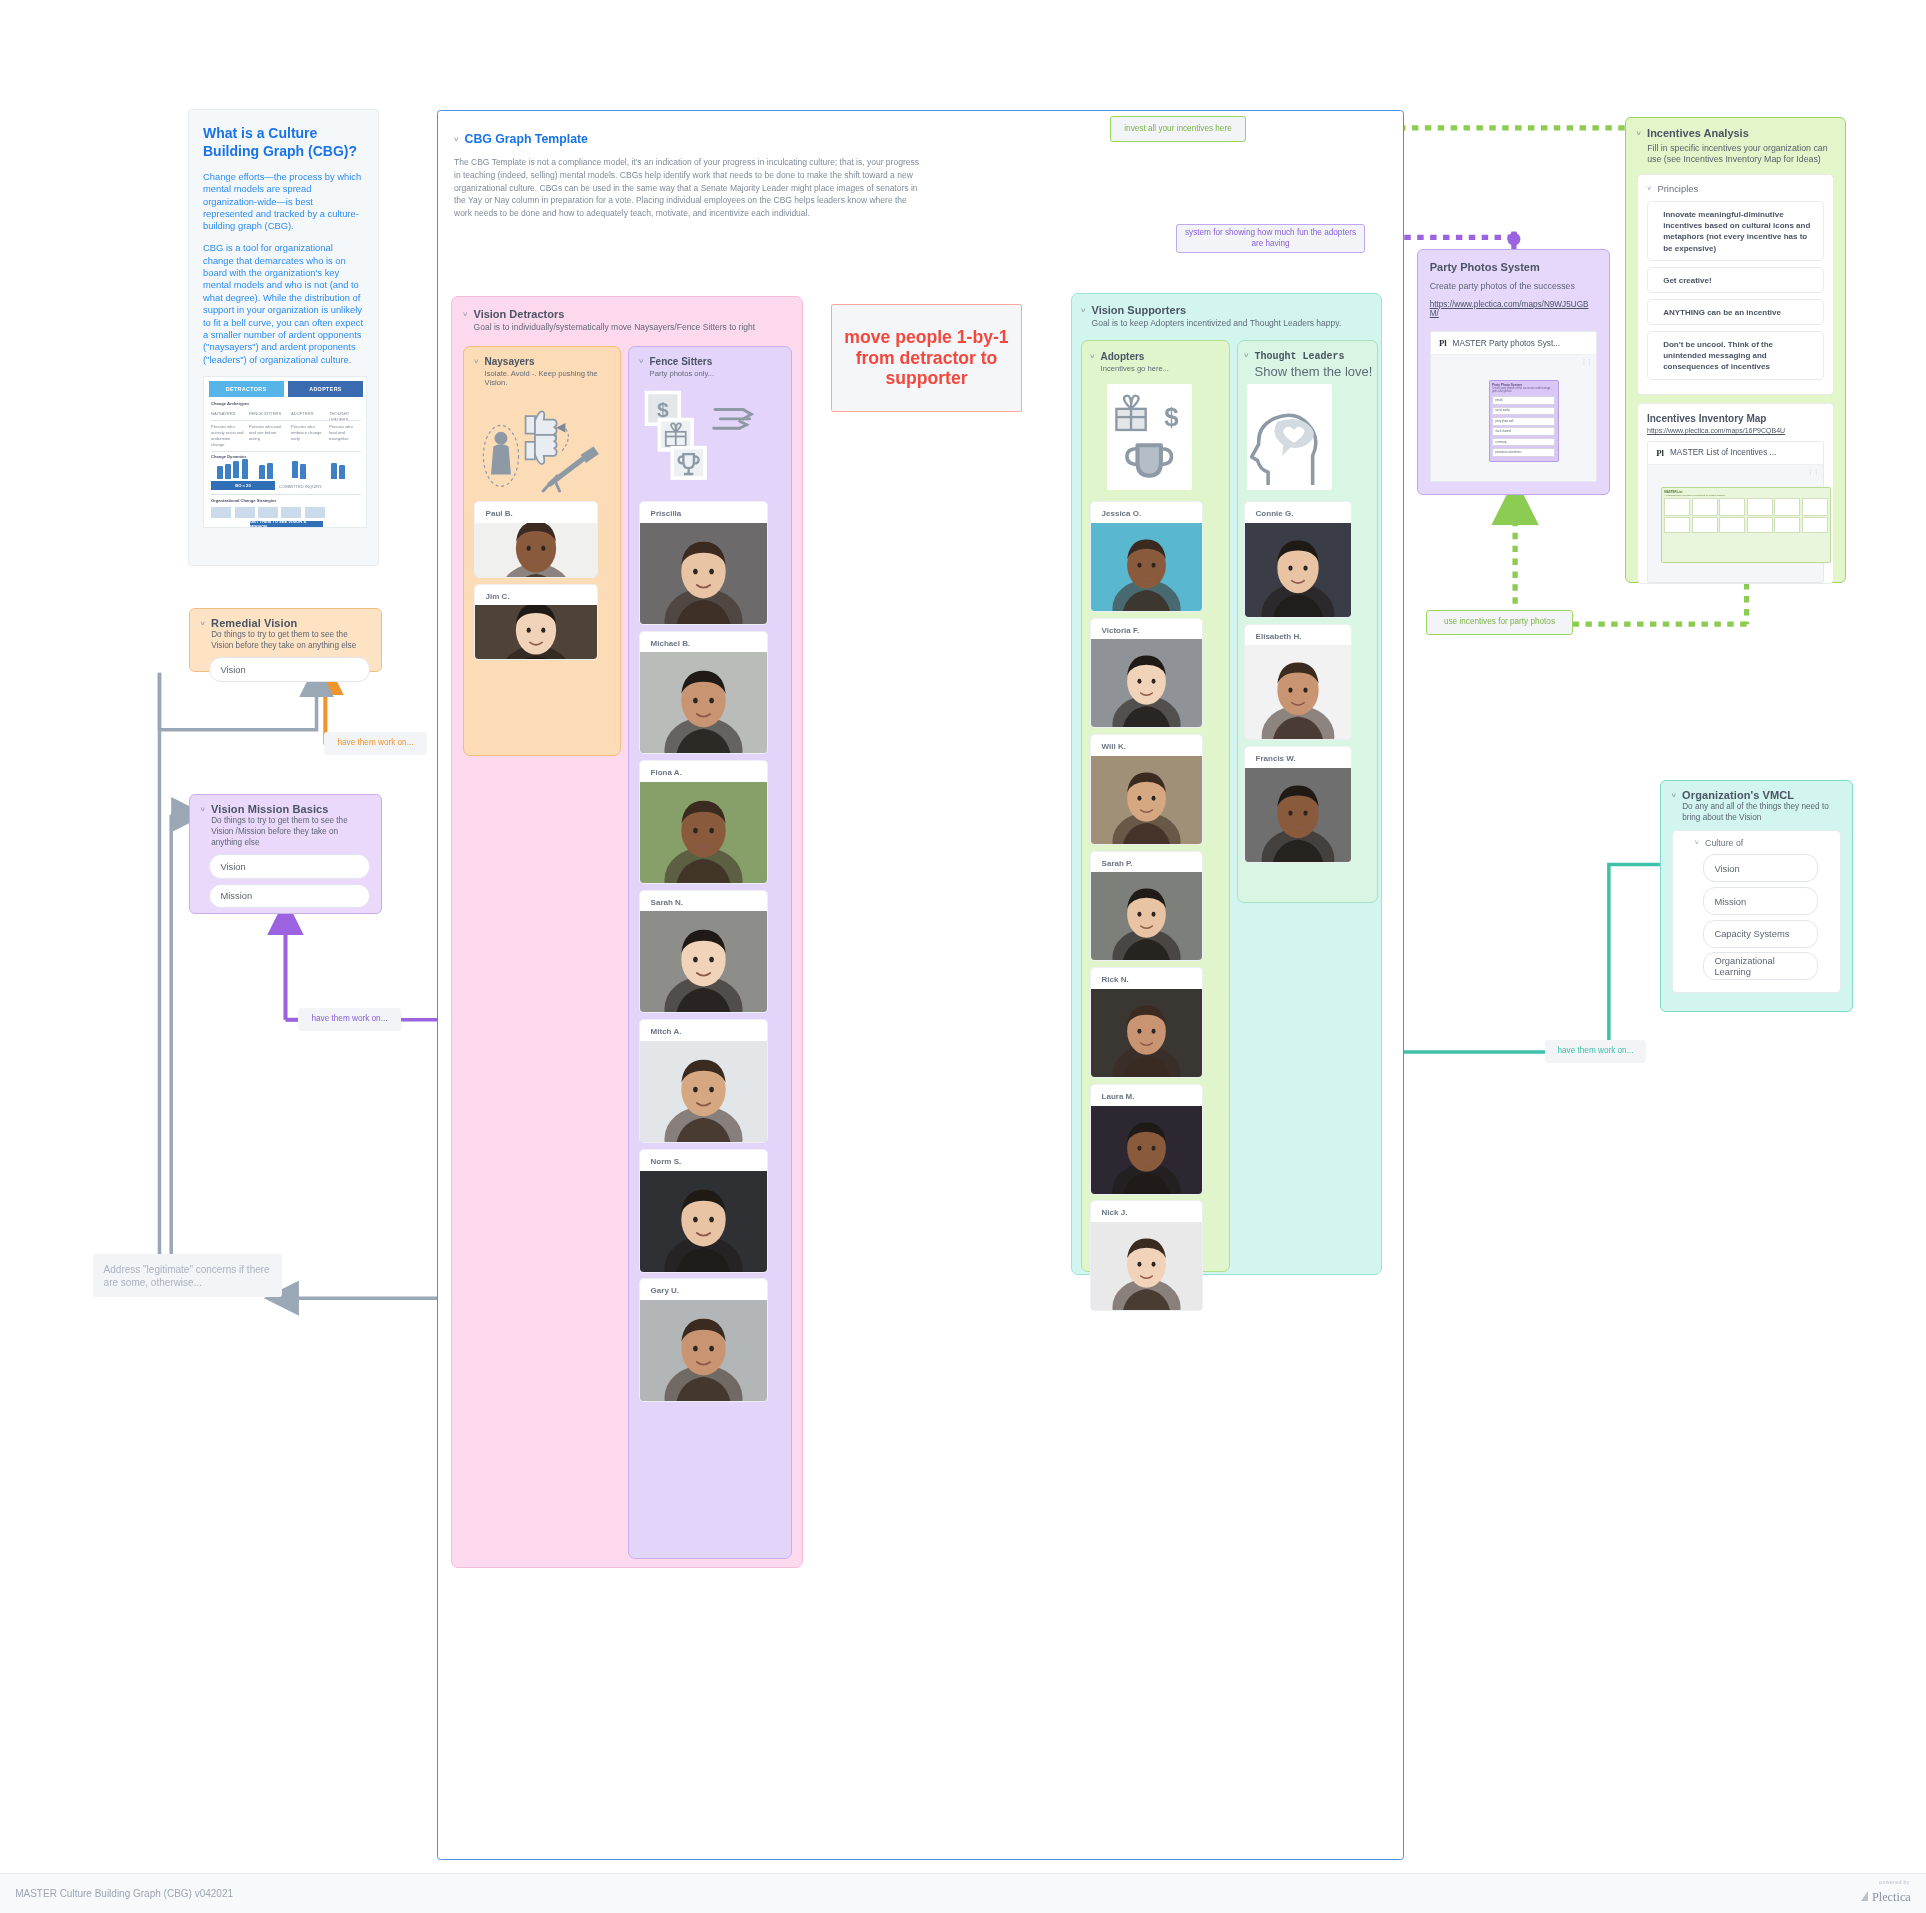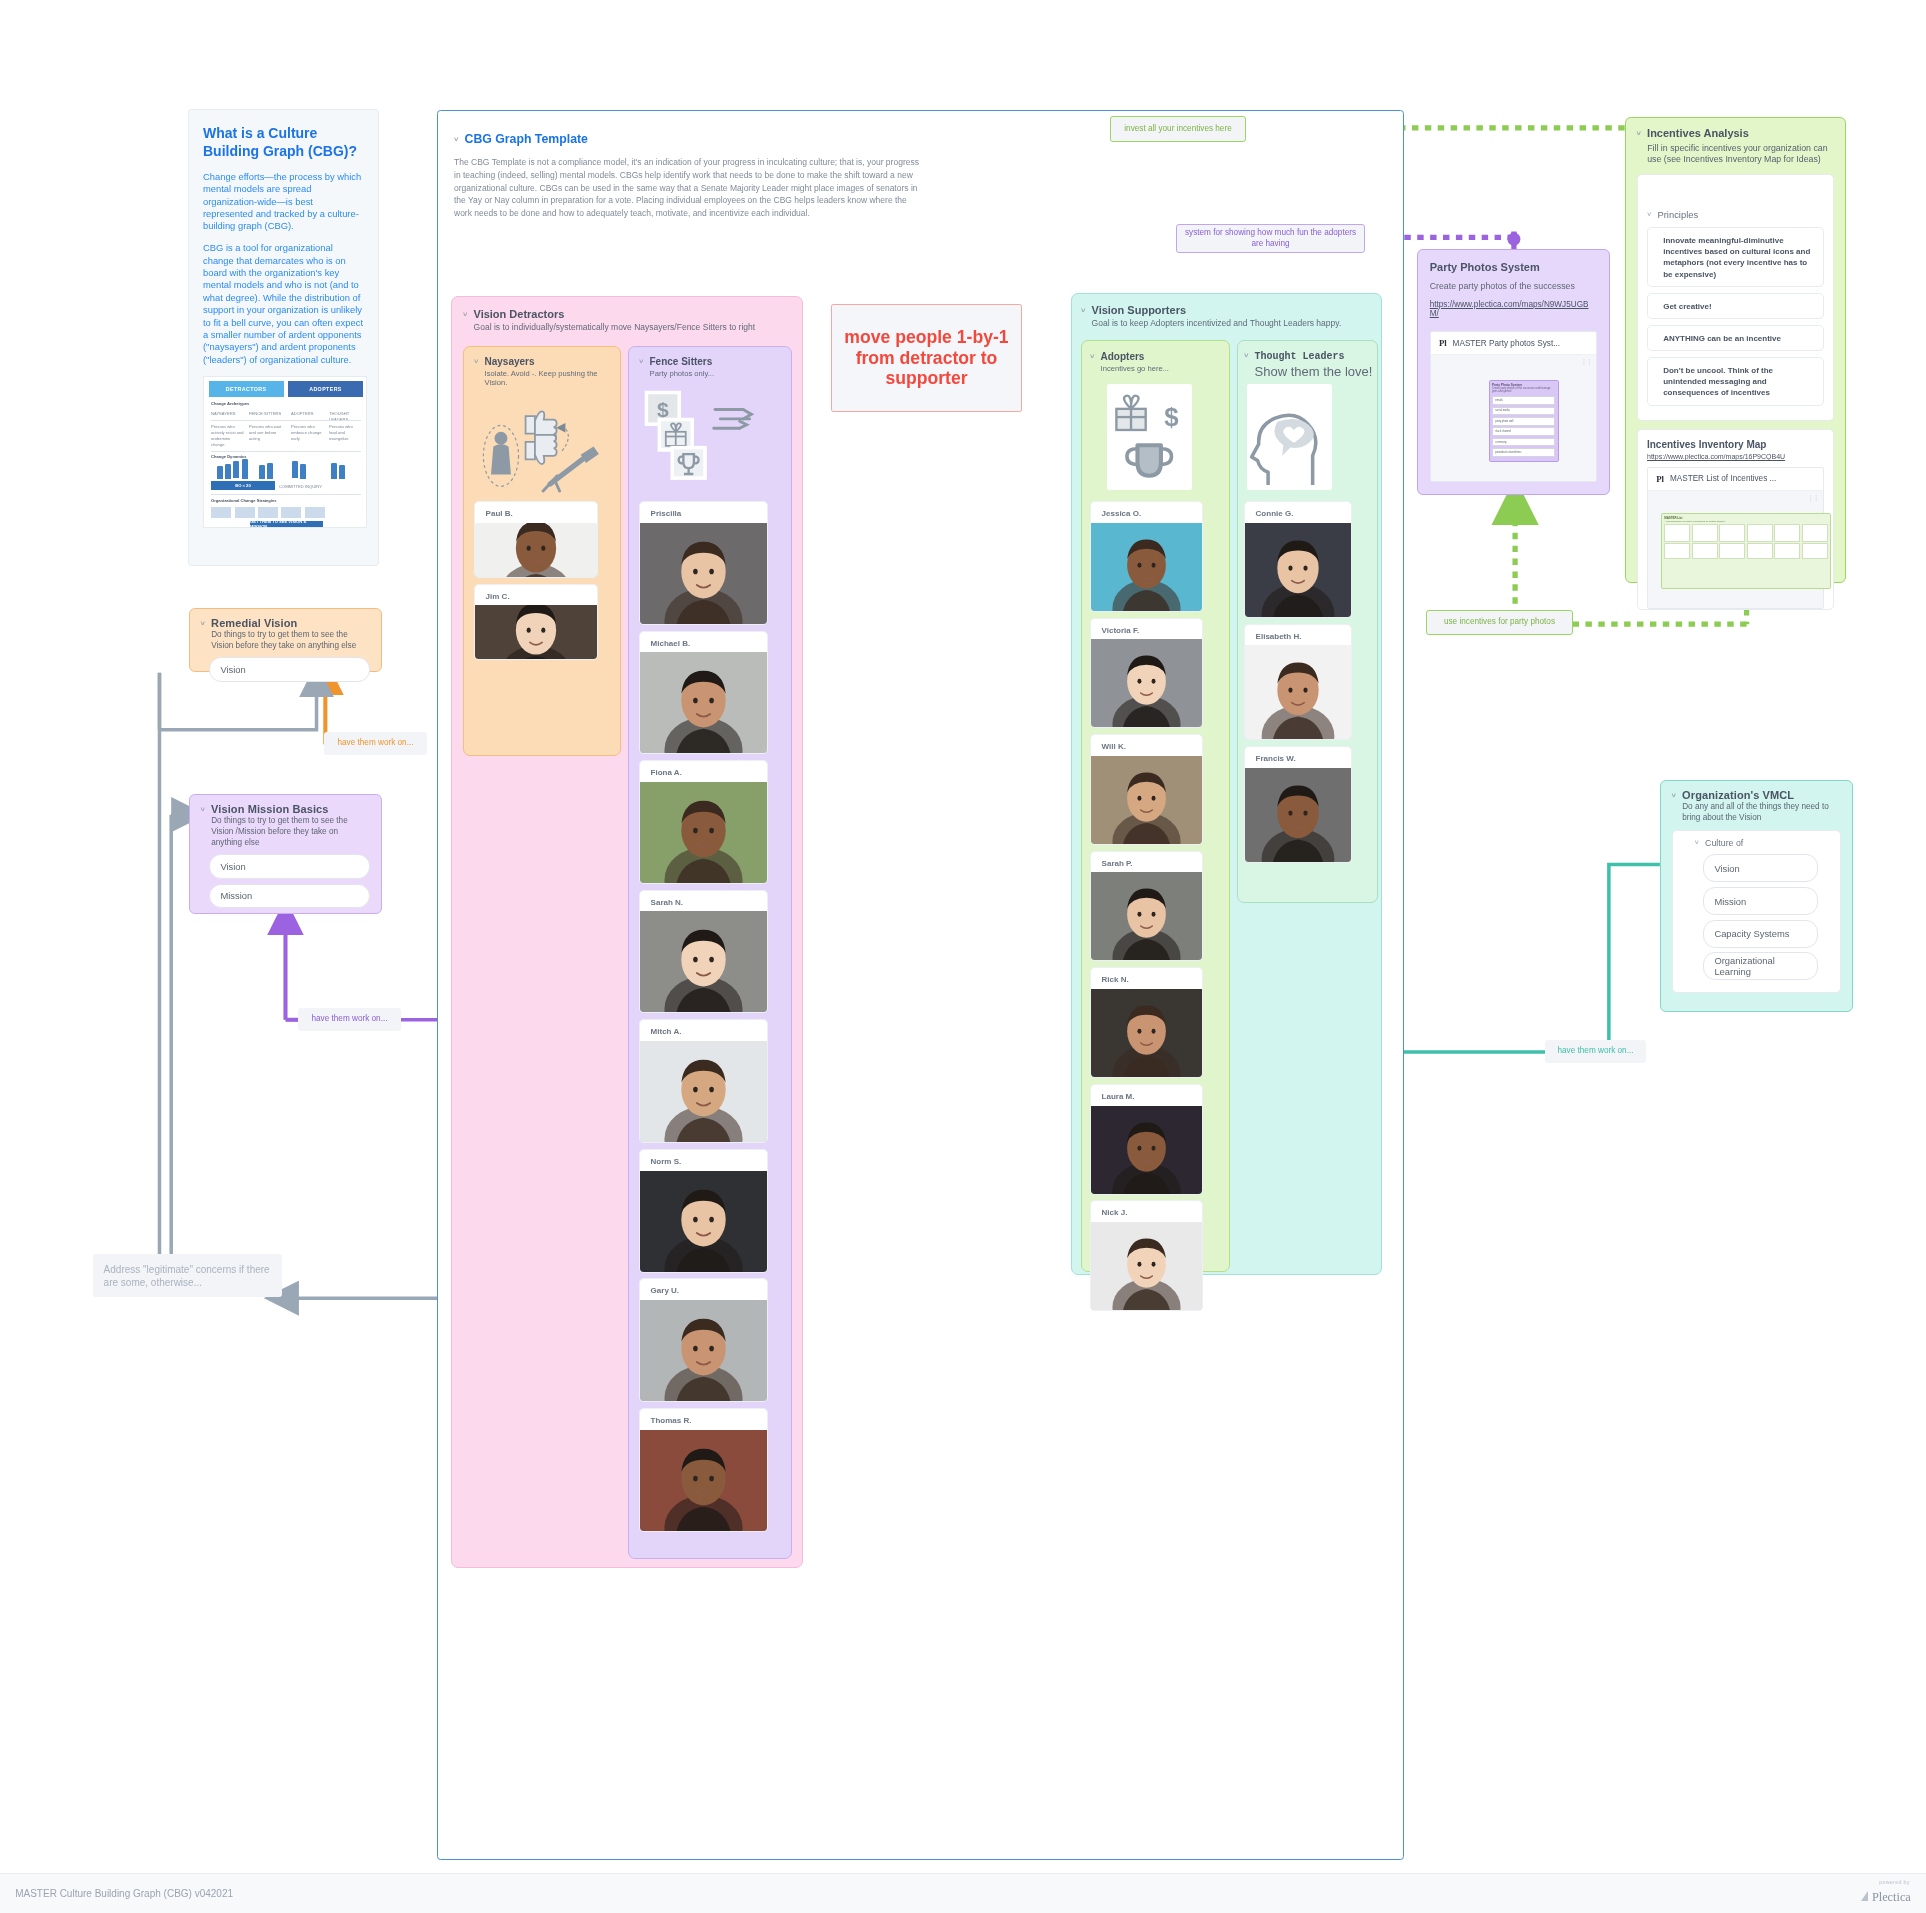--- a/index.html
+++ b/index.html
@@ -505,35 +505,20 @@
     <ellipse cx="100" cy="145" rx="58" ry="48" fill="#3a2a20" opacity=".55"></ellipse>
     <ellipse cx="100" cy="72" rx="33" ry="40" fill="#c99472"></ellipse>
     <path d="M67,62 q4,-34 33,-34 q29,0 33,34 q-8,-18 -33,-18 q-25,0 -33,18z" fill="#3a2a20"></path>
     <ellipse cx="88" cy="72" rx="3.4" ry="4.2" fill="#2d2520"></ellipse>
     <ellipse cx="112" cy="72" rx="3.4" ry="4.2" fill="#2d2520"></ellipse>
     <path d="M90,92 q10,8 20,0" stroke="#8d5a4a" stroke-width="2.6" fill="none" stroke-linecap="round"></path>
     <path d="M60,150 q8,-32 40,-36 q32,4 40,36z" fill="#3a2a20" opacity=".8"></path>
   </svg>
         </div>
       </div>
-      <div class="person" style="width: 129px; margin-bottom: 5.9px;">
-        <div class="person-name">Thomas R.</div>
-        <div class="photo" style="height: 101px;">
-          <svg viewBox="0 0 200 150" preserveAspectRatio="xMidYMid slice" style="width:100%;height:100%;display:block">
-    <rect width="200" height="150" fill="#8a4a3c"></rect>
-    <ellipse cx="100" cy="145" rx="58" ry="48" fill="#1f1a16" opacity=".55"></ellipse>
-    <ellipse cx="100" cy="72" rx="33" ry="40" fill="#8a5a3c"></ellipse>
-    <path d="M67,62 q4,-34 33,-34 q29,0 33,34 q-8,-18 -33,-18 q-25,0 -33,18z" fill="#1f1a16"></path>
-    <ellipse cx="88" cy="72" rx="3.4" ry="4.2" fill="#2d2520"></ellipse>
-    <ellipse cx="112" cy="72" rx="3.4" ry="4.2" fill="#2d2520"></ellipse>
-    <path d="M90,92 q10,8 20,0" stroke="#8d5a4a" stroke-width="2.6" fill="none" stroke-linecap="round"></path>
-    <path d="M60,150 q8,-32 40,-36 q32,4 40,36z" fill="#1f1a16" opacity=".8"></path>
-  </svg>
-        </div>
-      </div>
     </div>
 
   <div id="callout" class="abs">
     <span style="white-space:pre-line;">move people 1-by-1
 from detractor to supporter</span>
   </div>
 
   <div id="supporters" class="abs"></div>
   <div class="abs" style="left:1081px; top:304px; width:293px;">
     <div class="grp-title">
@@ -793,21 +778,21 @@
     </div>
   </div>
 
   <div id="incentives" class="abs">
     <h3>
       <span class="caret">˅</span><span>Incentives Analysis</span>
     </h3>
     <div class="sub" style="margin-left:10.6px;">Fill in specific incentives your organization can use (see Incentives Inventory Map for Ideas)</div>
 
     <div class="white-panel">
-      <div style="font-size:9.4px; color:#6a7380; margin-bottom:7px;margin-top:26px;">
+      <div style="font-size:9.4px; color:#6a7380; margin-bottom:7px;">
         <span class="caret">˅</span><span>Principles</span>
       </div>
       <div id="principles-list">
           <div class="principle">Innovate meaningful-diminutive incentives based on cultural icons and metaphors (not every incentive has to be expensive)</div>
           <div class="principle">Get creative!</div>
           <div class="principle">ANYTHING can be an incentive</div>
           <div class="principle">Don't be uncool. Think of the unintended messaging and consequences of incentives</div>
         </div>
     </div>
 

